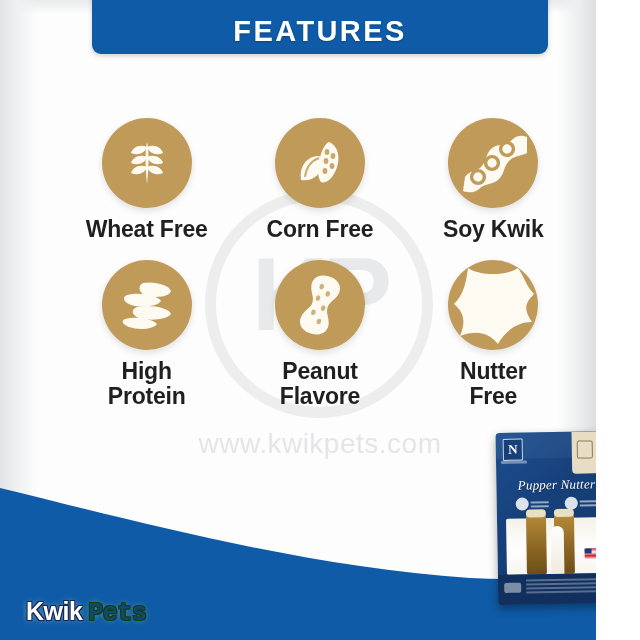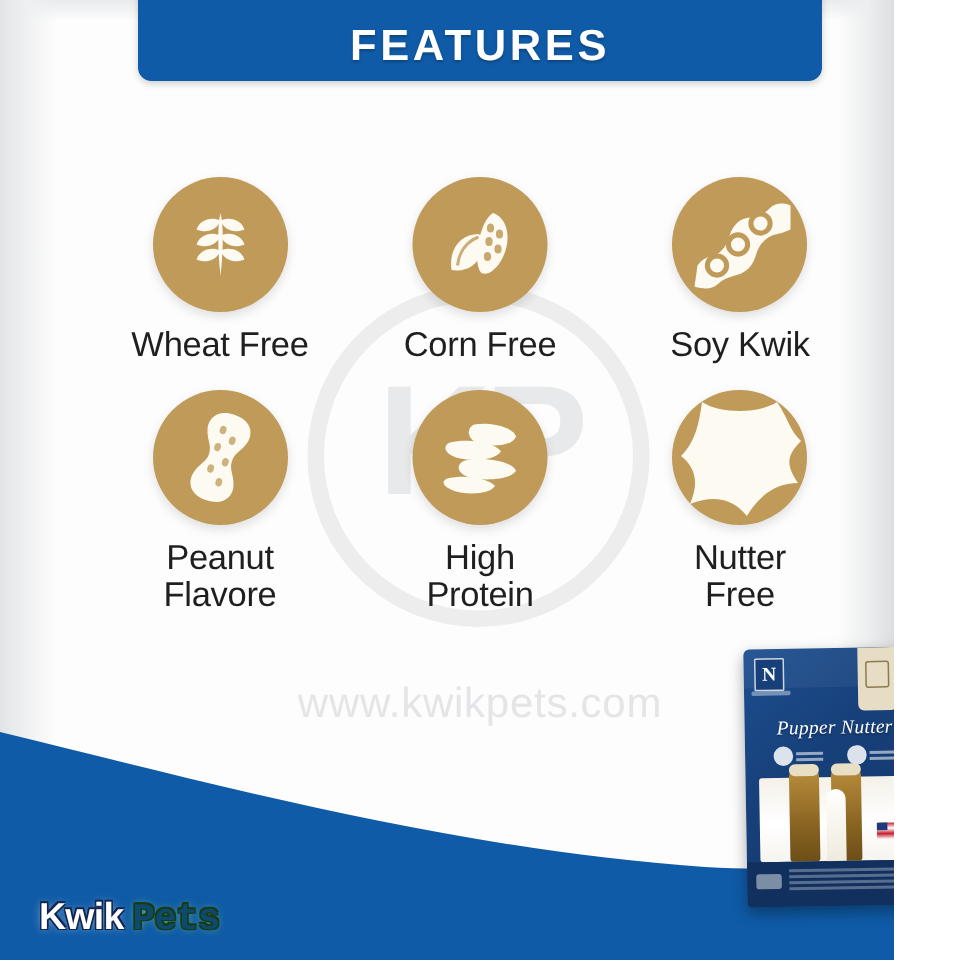--- a/index.html
+++ b/index.html
@@ -97,21 +97,21 @@
     text-align: center;
     font-size: 104px;
     font-weight: bold;
     color: #e8e9ea;
     letter-spacing: -4px;
     line-height: 1;
   }
   #url-watermark {
     position: absolute;
     left: 0;
-    top: 453px;
+    top: 428px;
     width: 640px;
     text-align: center;
     font-size: 28px;
     color: #e4e5e7;
     letter-spacing: 0.5px;
     pointer-events: none;
   }
 
   
   #feature-grid {
@@ -140,21 +140,21 @@
     overflow: hidden;
     position: relative;
   }
   .feature-icon svg {
     display: block;
   }
   .feature-label {
     margin-top: 9px;
     text-align: center;
     font-size: 23px;
-    font-weight: normal;
+    font-weight: bold;
     color: #201f1f;
     line-height: 1.08;
     letter-spacing: -0.2px;
     white-space: pre-line;
   }
 
   
   #bottom-wave {
     position: absolute;
     left: 0;
@@ -443,20 +443,35 @@
                    C62 6 70 10 70 10 L70 26 C62 30 58 28 52 34 C46 40 48 46 42 52
                    C36 58 28 56 22 62 C16 68 6 64 6 64 Z" fill="#fdfaf2"></path>
           <g fill="none" stroke="#bf9a58" stroke-width="3.4">
             <circle cx="21" cy="50" r="6.4"></circle>
             <circle cx="35" cy="36" r="6.4"></circle>
             <circle cx="50" cy="22" r="6.4"></circle>
           </g>
         </svg>
       </div>
       <div class="feature-label">Soy Kwik</div>
+    </div>
+
+    <div class="feature-cell">
+      <div class="feature-icon">
+        <svg width="68" height="68" viewBox="0 0 68 68" aria-hidden="true">
+          <g fill="#fdfaf2">
+            <path d="M30 12 C42 10 56 14 58 20 C56 26 44 27 34 25 C26 23 24 15 30 12 Z"></path>
+            <path d="M14 24 C26 21 44 24 48 30 C44 36 28 37 18 34 C10 31 9 26 14 24 Z"></path>
+            <path d="M24 36 C38 33 56 37 58 43 C54 49 36 50 26 47 C18 44 18 38 24 36 Z"></path>
+            <path d="M12 48 C24 45 40 48 44 53 C40 59 24 59 16 56 C9 53 8 50 12 48 Z"></path>
+          </g>
+        </svg>
+      </div>
+      <div class="feature-label">High
+Protein</div>
     </div>
 
     <div class="feature-cell">
       <div class="feature-icon">
         <svg width="72" height="72" viewBox="0 0 72 72" aria-hidden="true">
           <g transform="rotate(18 36 36)">
             <path d="M36 6 C48 6 52 14 50 21 C48 28 44 30 44 36 C44 42 48 44 50 51
                      C52 58 48 66 36 66 C24 66 20 58 22 51 C24 44 28 42 28 36
                      C28 30 24 28 22 21 C20 14 24 6 36 6 Z" fill="#fdfaf2"></path>
             <g fill="#bf9a58" opacity="0.75">
@@ -469,35 +484,20 @@
             </g>
           </g>
         </svg>
       </div>
       <div class="feature-label">Peanut
 Flavore</div>
     </div>
 
     <div class="feature-cell">
       <div class="feature-icon">
-        <svg width="68" height="68" viewBox="0 0 68 68" aria-hidden="true">
-          <g fill="#fdfaf2">
-            <path d="M30 12 C42 10 56 14 58 20 C56 26 44 27 34 25 C26 23 24 15 30 12 Z"></path>
-            <path d="M14 24 C26 21 44 24 48 30 C44 36 28 37 18 34 C10 31 9 26 14 24 Z"></path>
-            <path d="M24 36 C38 33 56 37 58 43 C54 49 36 50 26 47 C18 44 18 38 24 36 Z"></path>
-            <path d="M12 48 C24 45 40 48 44 53 C40 59 24 59 16 56 C9 53 8 50 12 48 Z"></path>
-          </g>
-        </svg>
-      </div>
-      <div class="feature-label">High
-Protein</div>
-    </div>
-
-    <div class="feature-cell">
-      <div class="feature-icon">
         <svg width="90" height="90" viewBox="0 0 90 90" aria-hidden="true">
           <path d="M20 8 C32 16 58 16 70 8 C78 20 78 26 86 34
                    C76 44 76 50 84 62 C70 62 58 70 50 84
                    C40 72 28 70 12 76 C18 62 16 52 6 44
                    C16 34 18 22 20 8 Z" fill="#fdfaf2"></path>
         </svg>
       </div>
       <div class="feature-label">Nutter
 Free</div>
     </div>

